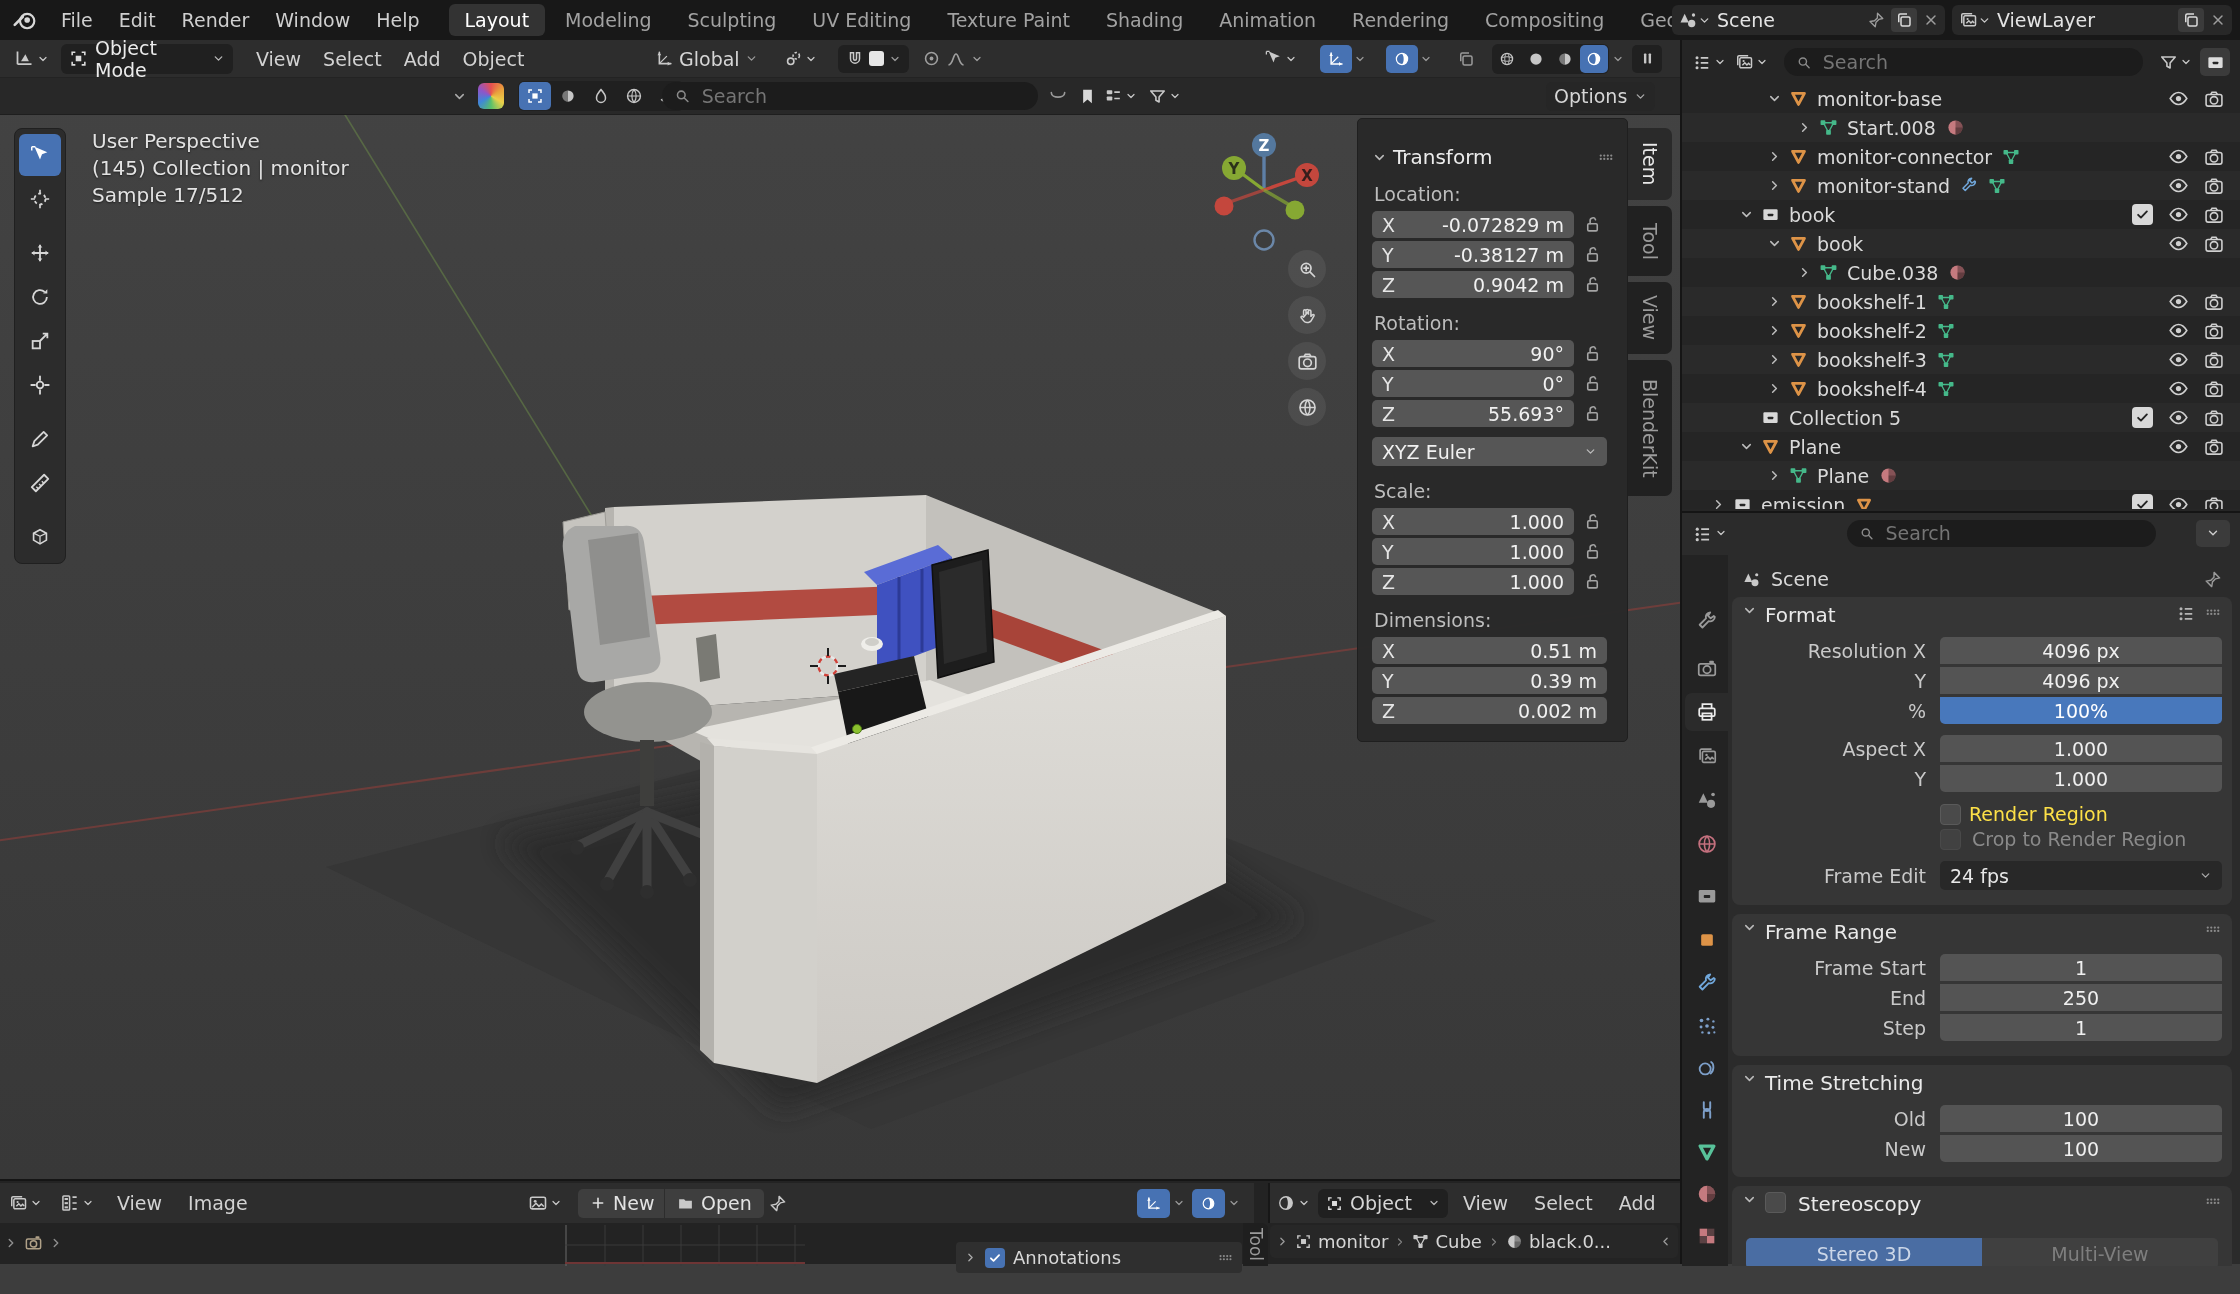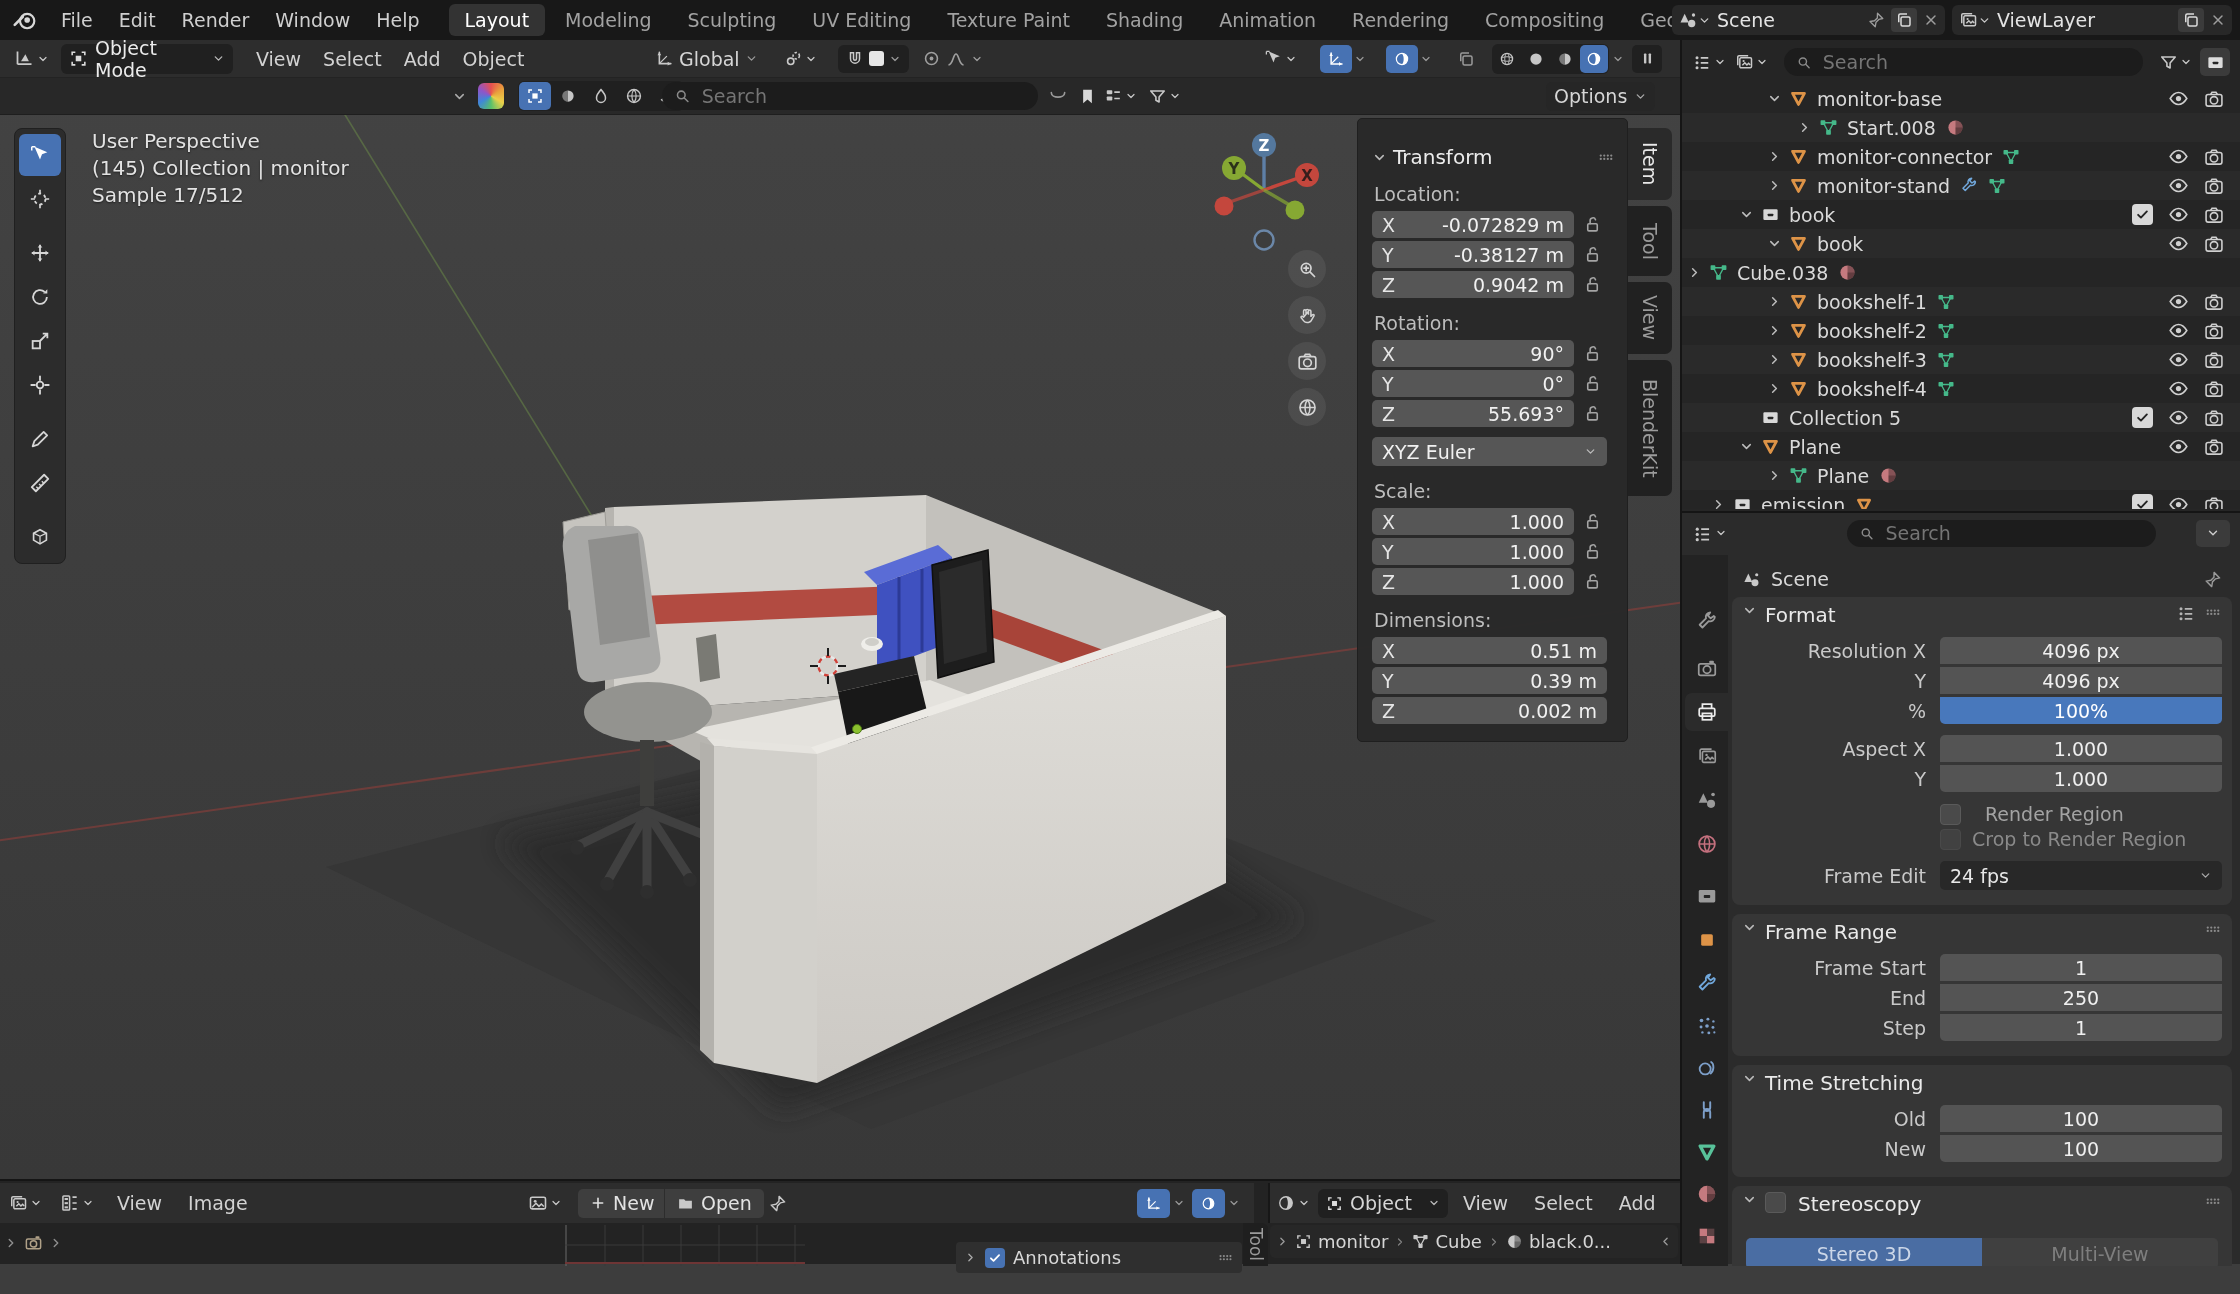--- a/index.html
+++ b/index.html
@@ -1168,21 +1168,21 @@
                 <use href="#i-eye"></use>
               </svg>
             </span>
             <span>
               <svg class="ic" width="20" height="20" viewBox="0 0 24 24" style="color:#cfcfcf">
                 <use href="#i-cam"></use>
               </svg>
             </span>
           </span>
       </div>
-      <div class="orow" style="">
+      <div class="orow" style="padding-left:110px">
         <span class="oi">
             <svg class="ic" width="15" height="15" viewBox="0 0 24 24" style="color:#bdbdbd">
               <use href="#i-chevr"></use>
             </svg>
           </span>
         <span class="oi">
             <svg class="ic" width="19" height="19" viewBox="0 0 24 24" style="color:#45b98a">
               <use href="#i-meshdata"></use>
             </svg>
           </span>
@@ -1566,21 +1566,21 @@
               <span class="pfield" style="border-radius:5px 5px 0 0">1.000</span>
             </div>
           <div class="prow">
               <span class="plabel">Y</span>
               <span class="pfield" style="border-radius:0 0 5px 5px">1.000</span>
             </div>
           <div style="height:8px"></div>
           <div class="prow">
               <span class="plabel"></span>
               <span class="cbx"></span>
-              <span style="margin-left:24px;color:#a3a3a3">Render Region</span>
+              <span style="margin-left:8px;color:#fde047">Render Region</span>
             </div>
           <div class="prow">
               <span class="plabel"></span>
               <span class="cbx" style="opacity:.55"></span>
               <span style="margin-left:11px;color:#8a8a8a">Crop to Render Region</span>
             </div>
           <div style="height:8px"></div>
           <div class="prow">
               <span class="plabel">Frame Edit</span>
             <span class="pdrop">

